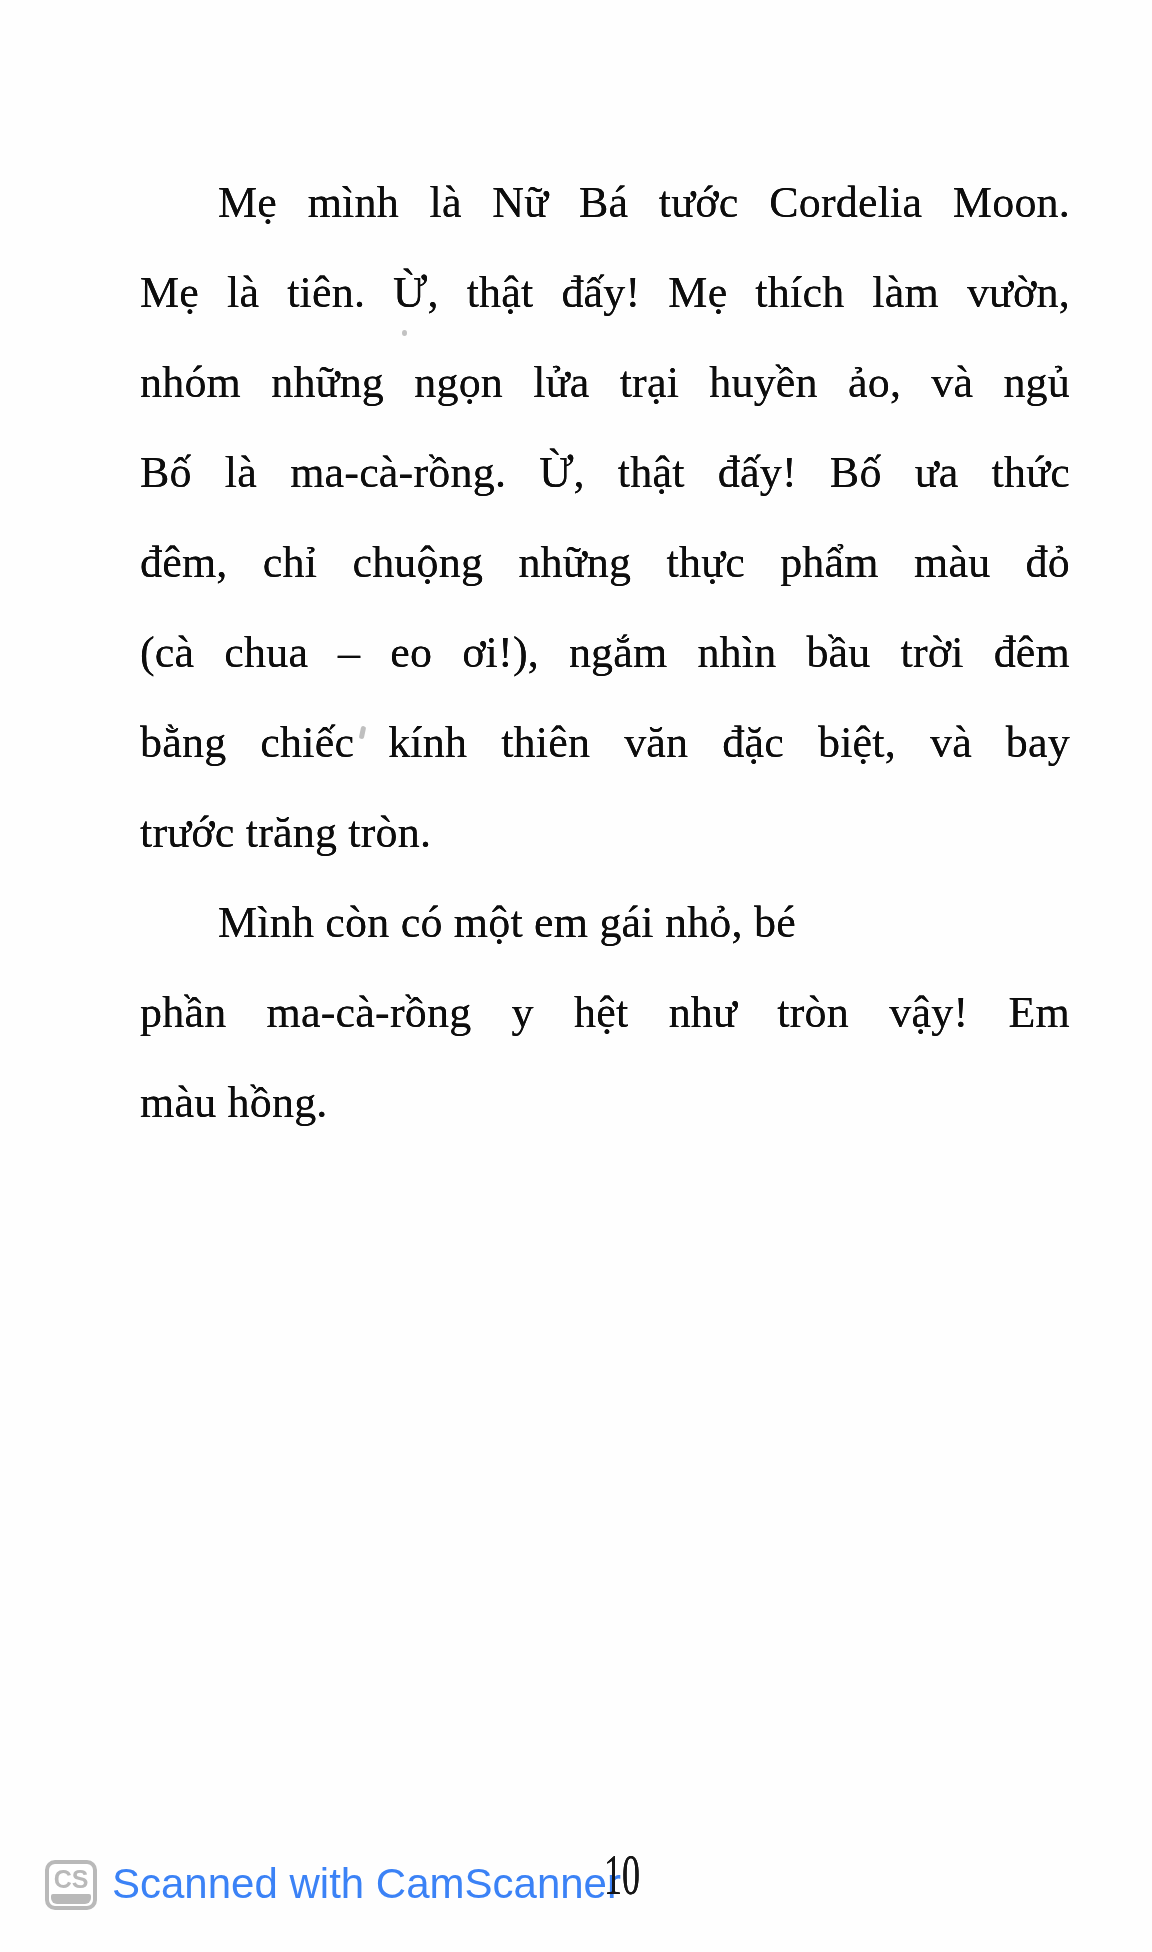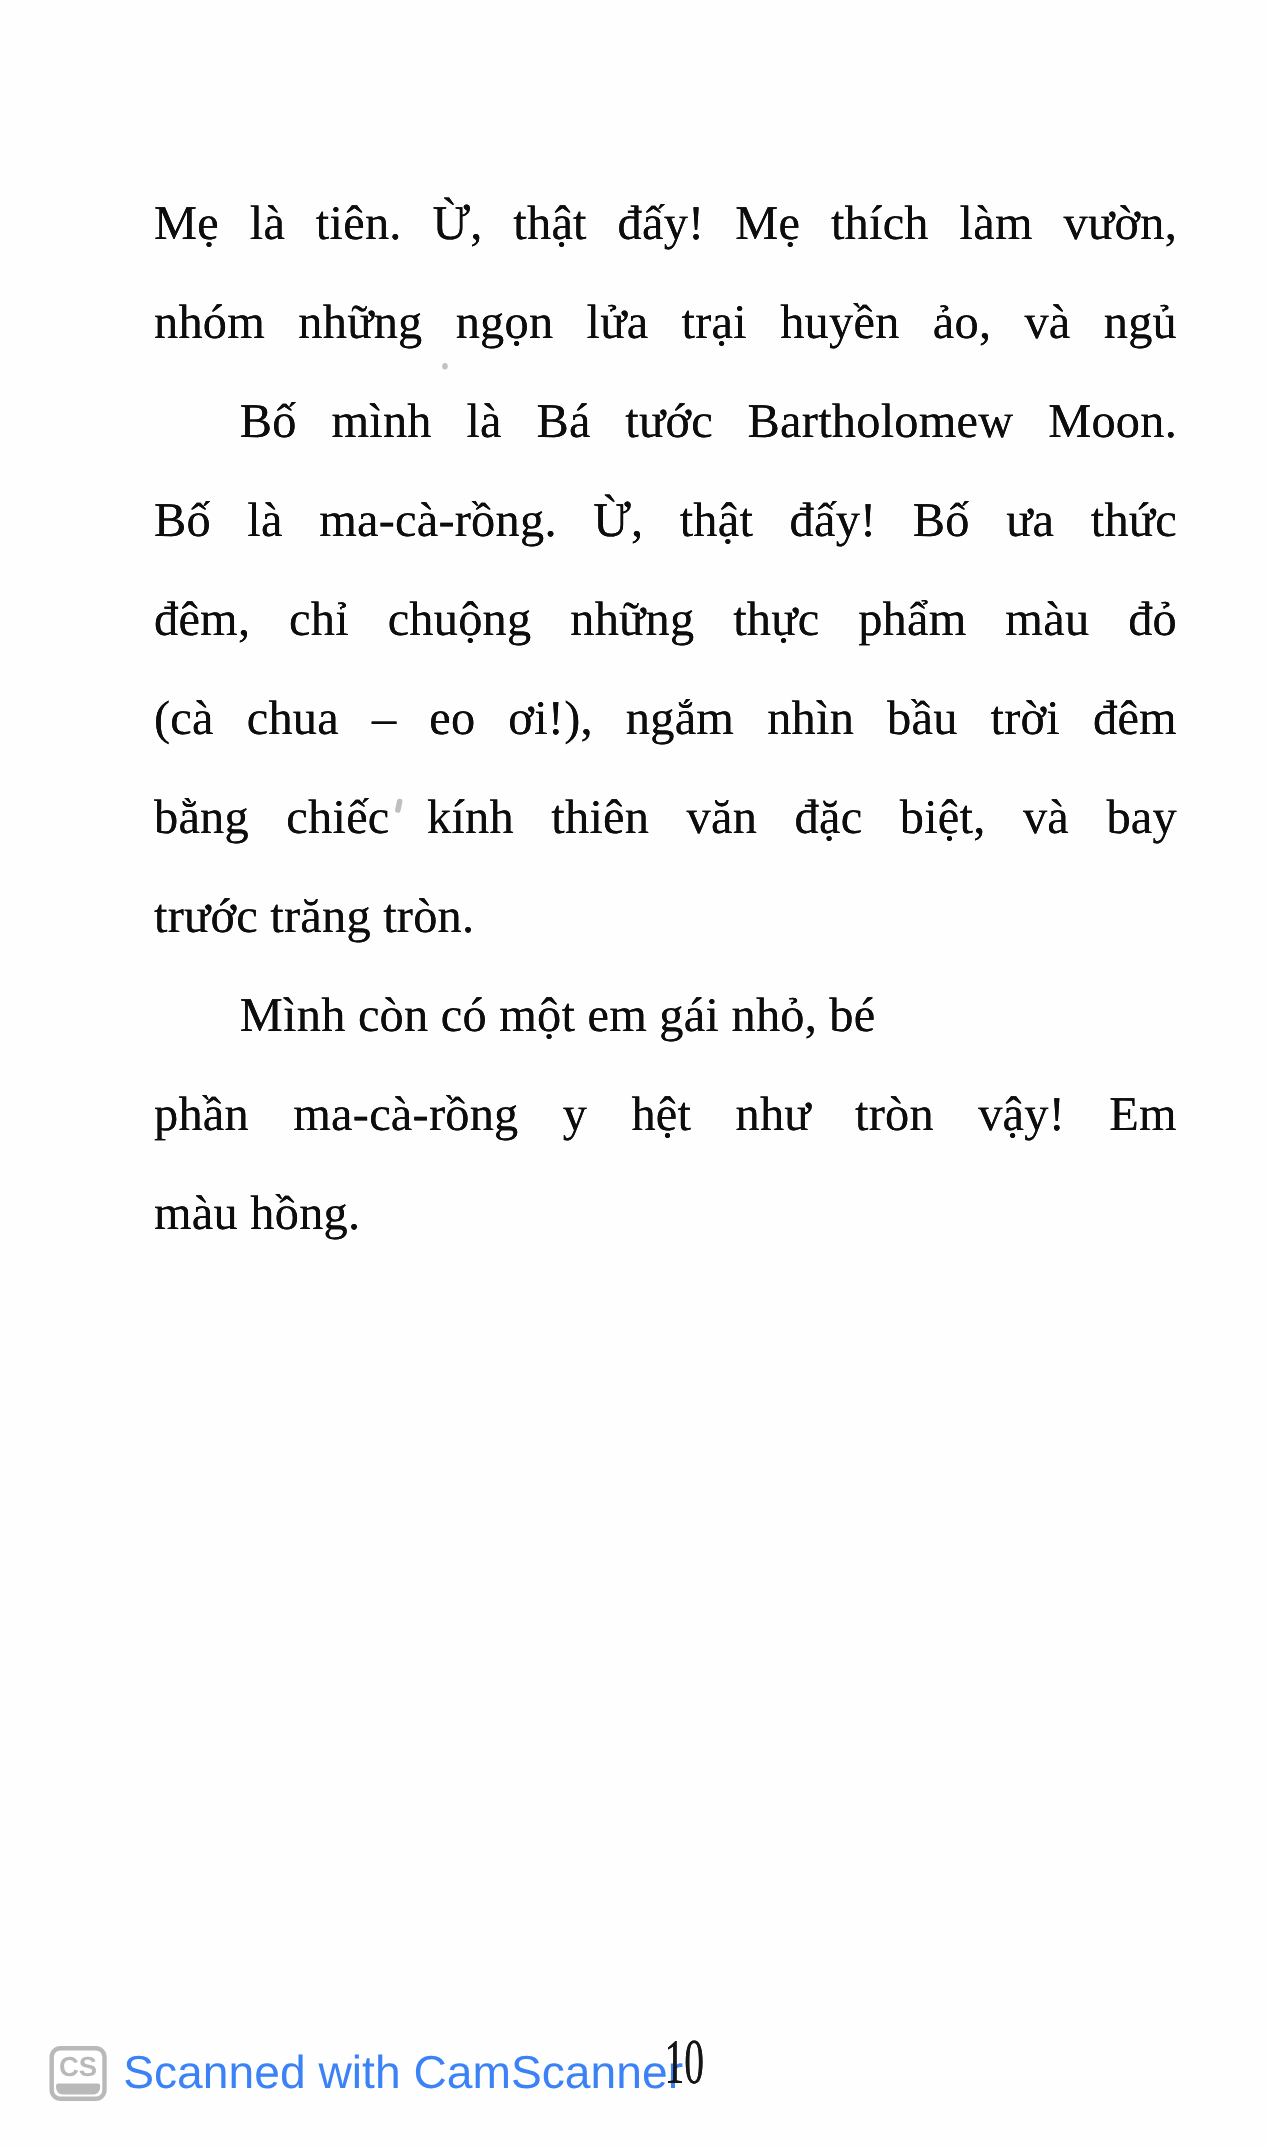--- a/index.html
+++ b/index.html
@@ -122,23 +122,23 @@
     transform-origin: left top;
     text-shadow: 0 0 0.5px #000;
   }
 </style>
 </head>
 <body>
 
 <div class="page">
 
   <div class="text-block" id="text-block">
+      <div class="line justify indent">Mẹ mình là Nữ Bá tước Cordelia Moon.</div>
       <div class="line justify">Mẹ là tiên. Ừ, thật đấy! Mẹ thích làm vườn,</div>
       <div class="line justify">nhóm những ngọn lửa trại huyền ảo, và ngủ</div>
-      <div class="line justify indent">Bố mình là Bá tước Bartholomew Moon.</div>
       <div class="line justify">Bố là ma-cà-rồng. Ừ, thật đấy! Bố ưa thức</div>
       <div class="line justify">đêm, chỉ chuộng những thực phẩm màu đỏ</div>
       <div class="line justify">(cà chua – eo ơi!), ngắm nhìn bầu trời đêm</div>
       <div class="line justify">bằng chiếc kính thiên văn đặc biệt, và bay</div>
       <div class="line">trước trăng tròn.</div>
       <div class="line indent">Mình còn có một em gái nhỏ, bé</div>
       <div class="line justify">phần ma-cà-rồng y hệt như tròn vậy! Em</div>
       <div class="line">màu hồng.</div>
     </div>
 

